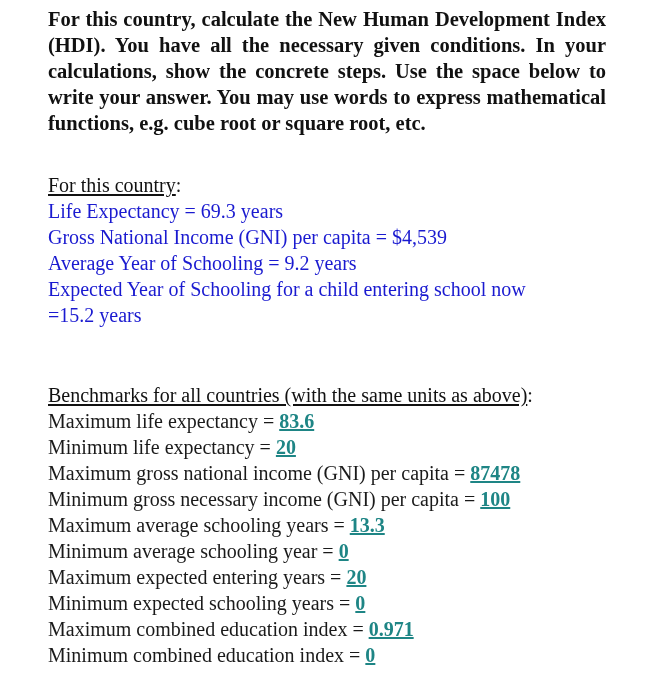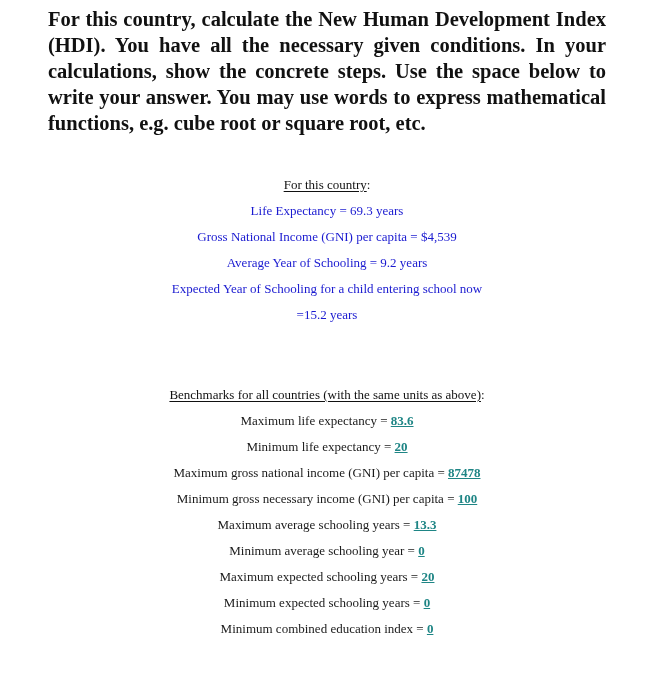--- a/index.html
+++ b/index.html
@@ -2,21 +2,21 @@
 <html><head>
 <meta charset="utf-8">
 <style>
   html, body { margin: 0; padding: 0; background: #ffffff; }
   body { width: 647px; height: 700px; overflow: hidden; position: relative; }
   .doc { position: absolute; left: 48px; top: 6px; width: 558px; font-family: "Liberation Serif", serif; }
   .question { font-weight: bold; font-size: 20.5px; line-height: 26px; color: #111; text-align: justify; margin: 0; }
   .section { margin: 0; }
   .sec1 { margin-top: 36px; }
   .sec2 { margin-top: 54px; }
-  .line { font-size: 13px; line-height: 26px; white-space: nowrap; text-align: center; }
+  .line { font-size: 20px; line-height: 26px; white-space: nowrap; }
   .heading { color: #111; text-decoration: underline; text-underline-offset: 2px; }
   .blue { color: #1a1ad0; }
   .dark { color: #1a1a1a; }
   .val { color: #1e8585; font-weight: bold; text-decoration: underline; }
 </style>
 </head>
 <body>
 
 <div class="doc">
   <p class="question">For this country, calculate the New Human Development Index (HDI). You have all the necessary given conditions. In your calculations, show the concrete steps. Use the space below to write your answer. You may use words to express mathematical functions, e.g. cube root or square root, etc.</p>
@@ -31,17 +31,18 @@
   </div>
 
   <div class="section sec2">
     <div class="line"><span class="heading">Benchmarks for all countries (with the same units as above)</span><span class="dark">:</span></div>
     <div class="line dark"><span>Maximum life expectancy = </span><span class="val">83.6</span></div>
     <div class="line dark"><span>Minimum life expectancy = </span><span class="val">20</span></div>
     <div class="line dark"><span>Maximum gross national income (GNI) per capita = </span><span class="val">87478</span></div>
     <div class="line dark"><span>Minimum gross necessary income (GNI) per capita = </span><span class="val">100</span></div>
     <div class="line dark"><span>Maximum average schooling years = </span><span class="val">13.3</span></div>
     <div class="line dark"><span>Minimum average schooling year = </span><span class="val">0</span></div>
-    <div class="line dark"><span>Maximum expected schooling years = </span><span class="val">20</span></div>
+    <div class="line dark"><span>Maximum expected entering years = </span><span class="val">20</span></div>
     <div class="line dark"><span>Minimum expected schooling years = </span><span class="val">0</span></div>
+    <div class="line dark"><span>Maximum combined education index = </span><span class="val">0.971</span></div>
     <div class="line dark"><span>Minimum combined education index = </span><span class="val">0</span></div>
   </div>
 </div>
 
 </body></html>

